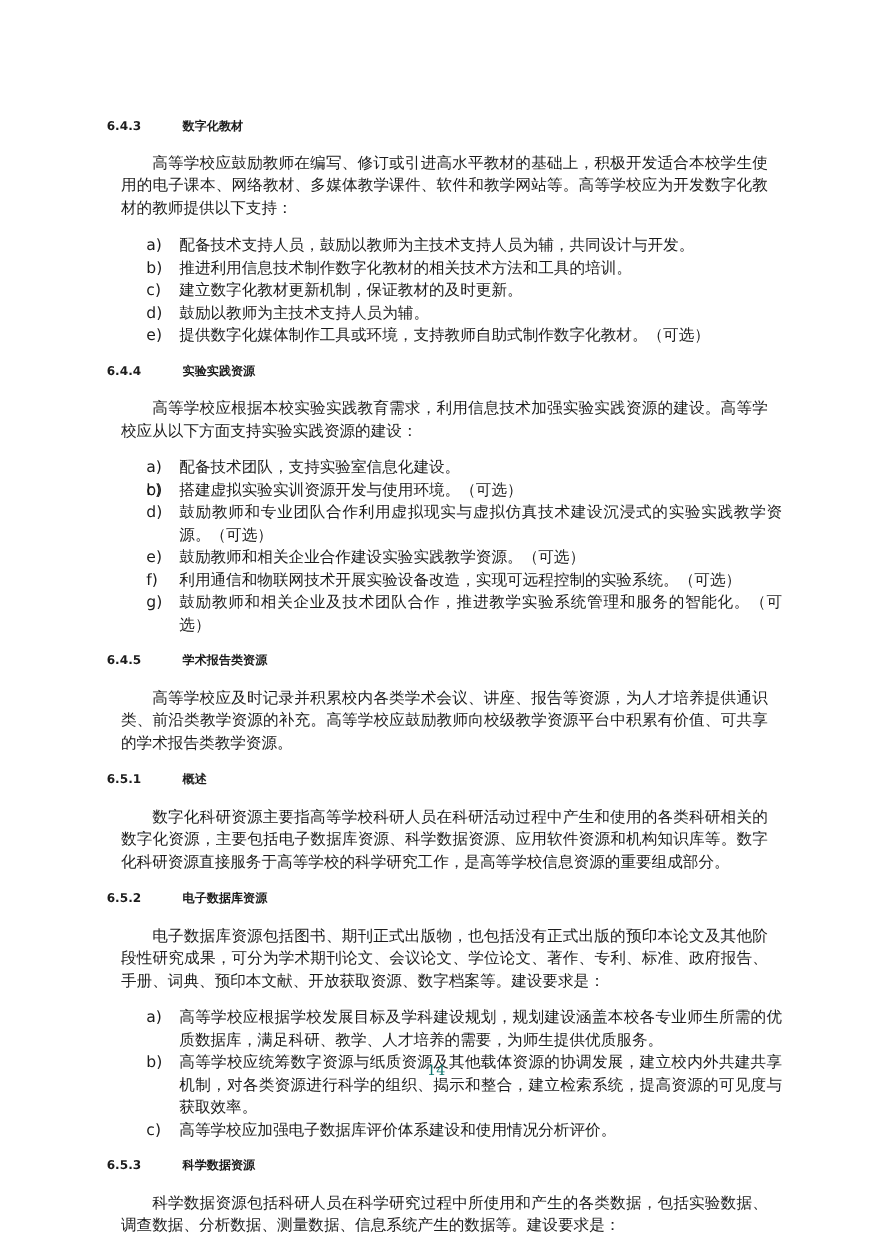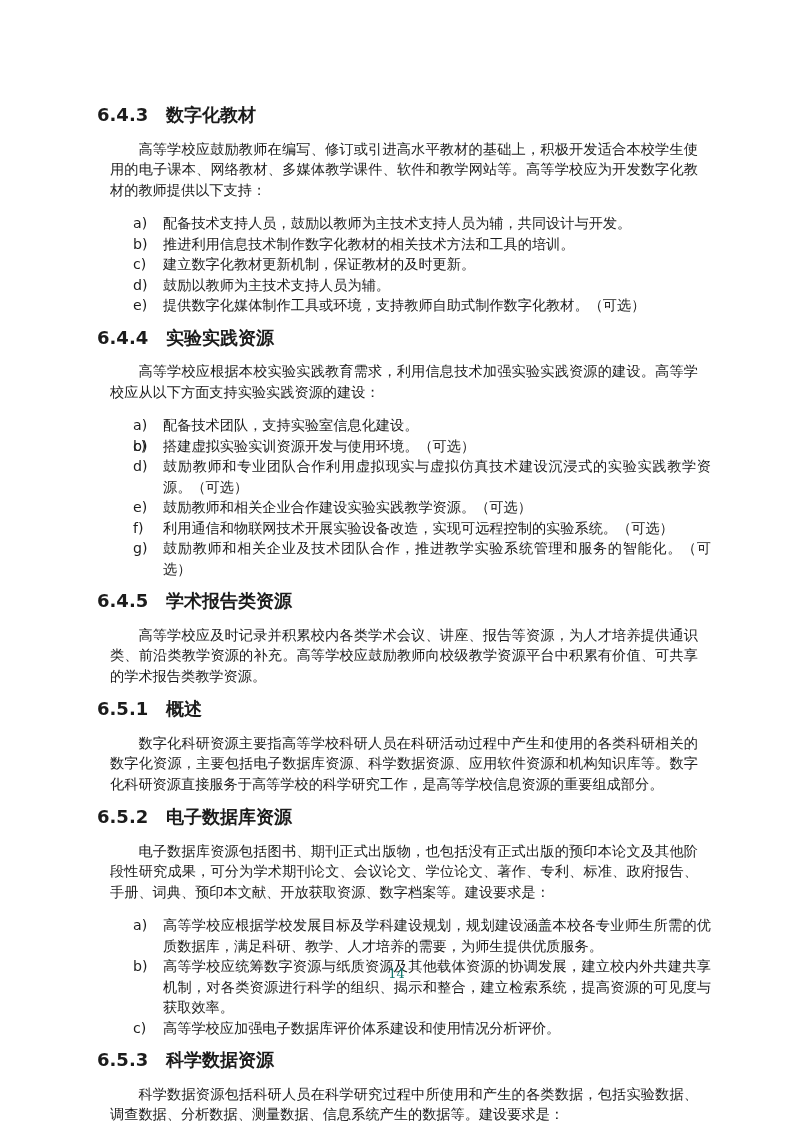--- a/index.html
+++ b/index.html
@@ -19,21 +19,21 @@
   .content {
     position: absolute;
     left: 97px;
     top: 93px;
     width: 614px;
     font-size: 14.2px;
     line-height: 20.5px;
   }
   .h2, .h3 {
     font-weight: bold;
-    font-size: 18px;
+    font-size: 11px;
     margin: 0;
   }
   .h3 { margin-top: 12px; margin-bottom: 5px; }
   .h2 { margin-top: 8px;  margin-bottom: 11px; }
   .h3 .num { display: inline-block; min-width: 69px; }
   .h2 .num { display: inline-block; min-width: 35px; }
   .para {
     margin: 13px;
     text-indent: 2em;
     text-align: justify;

